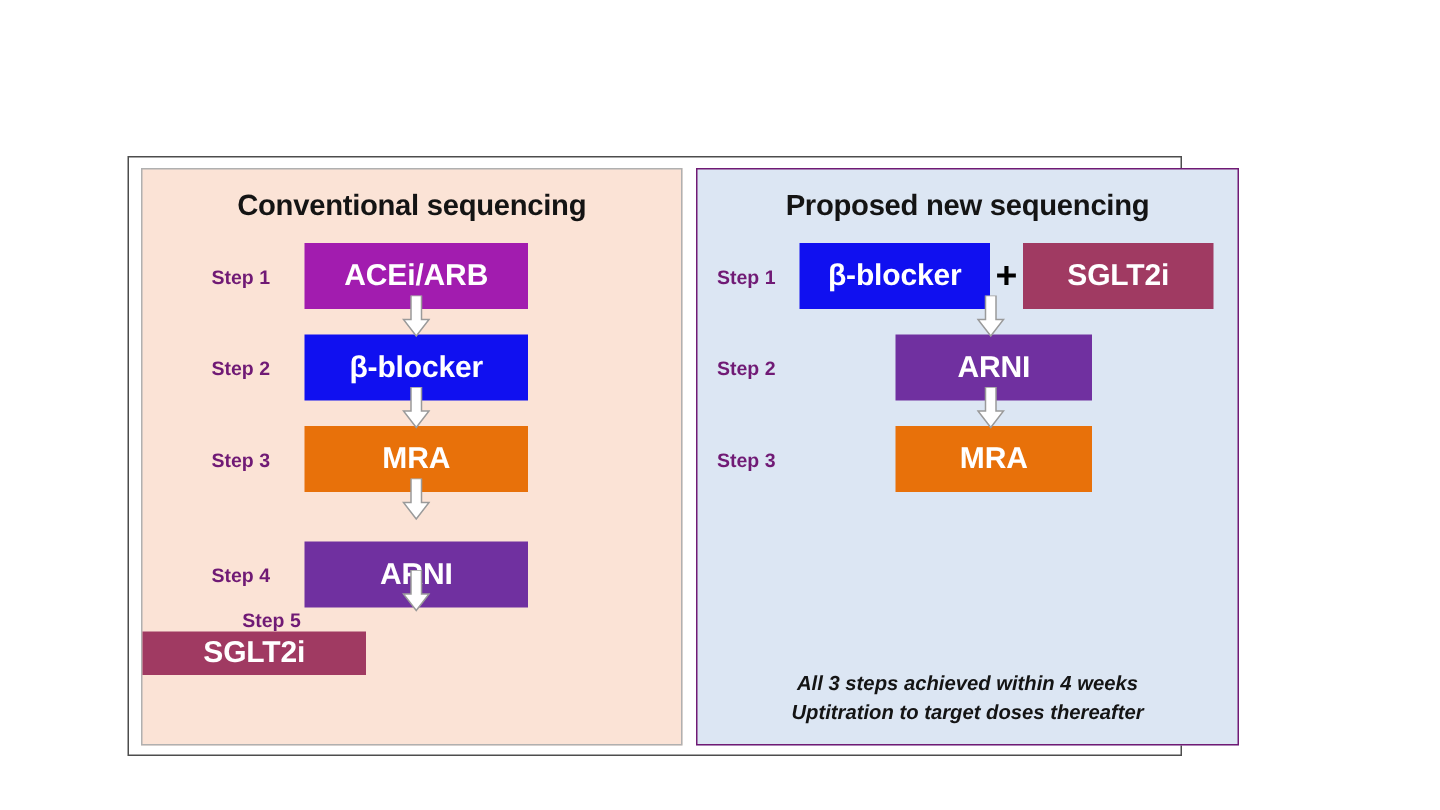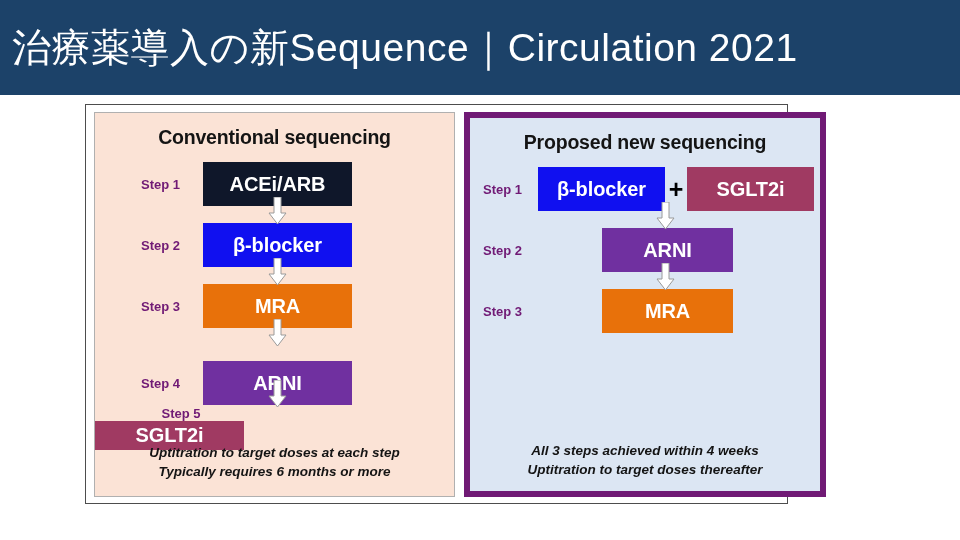--- a/index.html
+++ b/index.html
@@ -67,21 +67,21 @@
     flex: 1 1 0;
     height: 100%;
   }
   #panel-conventional {
     background: #fbe3d6;
     border: 1px solid #b0b0b0;
     flex: 0 0 361px;
   }
   #panel-proposed {
     background: #dce6f3;
-    border: 6px solid #701a75;
+    border: 1px solid #701a75;
     flex: 0 0 362px;
   }
 
   .panel-title {
     position: absolute;
     left: 0;
     width: 100%;
     text-align: center;
     top: 13px;
     font-size: 19.5px;
@@ -178,34 +178,31 @@
     white-space: nowrap;
     font-family: "Liberation Sans", "DejaVu Sans", sans-serif;
   }
   #citation .u { text-decoration: underline; }
 </style>
 </head>
 <body>
 
 <div id="slide">
 
-  <div id="title-bar">
-    <div id="title-text">治療薬導入の新Sequence｜Circulation 2021</div>
-  </div>
 
   <div id="figure-frame">
     <div id="figure-inner">
 
       <div class="panel" id="panel-conventional">
 
         <div class="panel-title">Conventional sequencing</div>
 
         <div class="step-row" id="row-c-1">
           <span class="step-label">Step 1</span>
-          <span class="drug-box" style="background:#0f172a">ACEi/ARB</span>
+          <span class="drug-box" style="background:#a21caf">ACEi/ARB</span>
         </div>
 
         <div class="step-row" id="row-c-2">
           <span class="step-label">Step 2</span>
           <span class="drug-box" style="background:#1010f0">β-blocker</span>
         </div>
 
         <div class="step-row" id="row-c-3">
           <span class="step-label">Step 3</span>
           <span class="drug-box" style="background:#e8710a">MRA</span>
@@ -235,24 +232,20 @@
           <svg viewBox="0 0 19 28">
               <polygon points="6,0 13,0 13,16 18,16 9.5,27 1,16 6,16" fill="#ffffff" stroke="#9a9a9a" stroke-width="1"></polygon>
             </svg>
         </div>
         <div class="arrow" style="left:173px; top:267px;">
           <svg viewBox="0 0 19 28">
               <polygon points="6,0 13,0 13,16 18,16 9.5,27 1,16 6,16" fill="#ffffff" stroke="#9a9a9a" stroke-width="1"></polygon>
             </svg>
         </div>
 
-        <div class="panel-footer" id="footer-conventional">
-          <div>Uptitration to target doses at each step</div>
-          <div>Typically requires 6 months or more</div>
-        </div>
       </div>
 
       <div class="panel" id="panel-proposed">
 
         <div class="panel-title">Proposed new sequencing</div>
 
         <div class="step-row" id="row-p-1">
           <span class="step-label">Step 1</span>
           <span class="drug-box box-bblocker" style="background:#1010f0">β-blocker</span>
           <span class="plus-sign">+</span>

